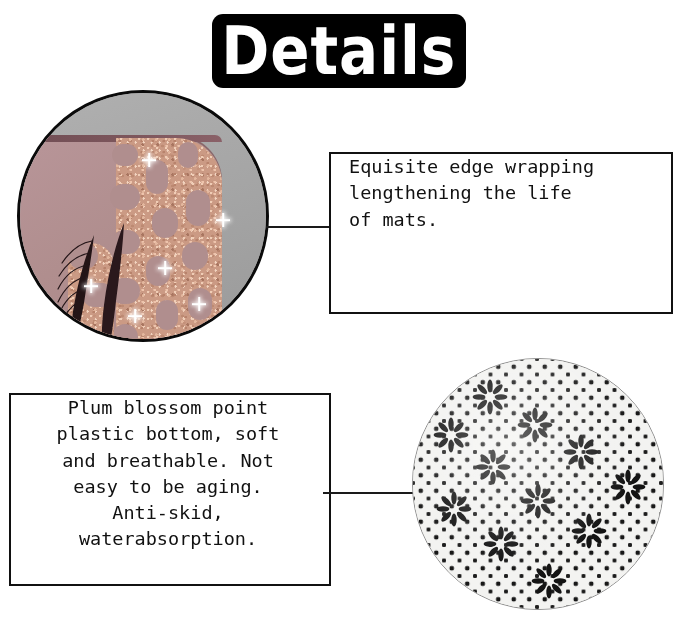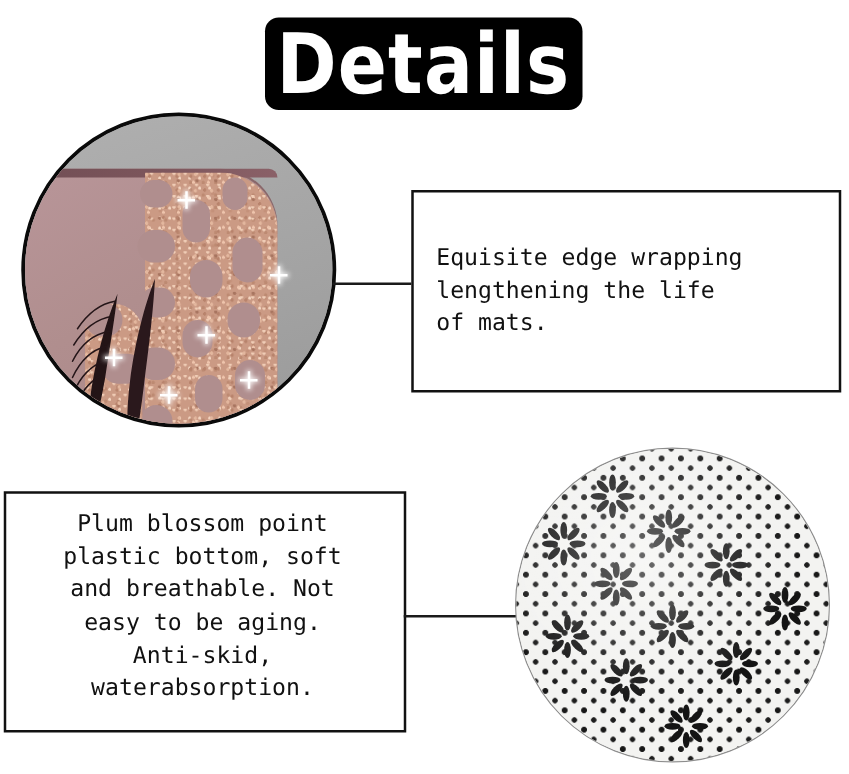--- a/index.html
+++ b/index.html
@@ -43,42 +43,41 @@
   }
 
   
   .callout {
     position: absolute;
     background: #ffffff;
     border: 2px solid #111111;
     box-sizing: border-box;
     display: flex;
     flex-direction: column;
-    justify-content: center;
   }
   .callout p {
     margin: 0;
     color: #111111;
     font-family: "DejaVu Sans Mono", monospace;
     font-size: 18.5px;
     line-height: 1.42;
     white-space: pre;
   }
 
   #callout-top {
     left: 329px;
     top: 152px;
     width: 344px;
     height: 162px;
     padding: 0 0 0 18px;
   }
   #callout-top p { text-align: left; }
 
   #callout-bottom {
-    left: 3px;
+    left: 9px;
     top: 393px;
     width: 322px;
     height: 193px;
     padding: 0 14px 8px 10px;
   }
   #callout-bottom p { text-align: center; }
 
   
   .connector {
     position: absolute;

